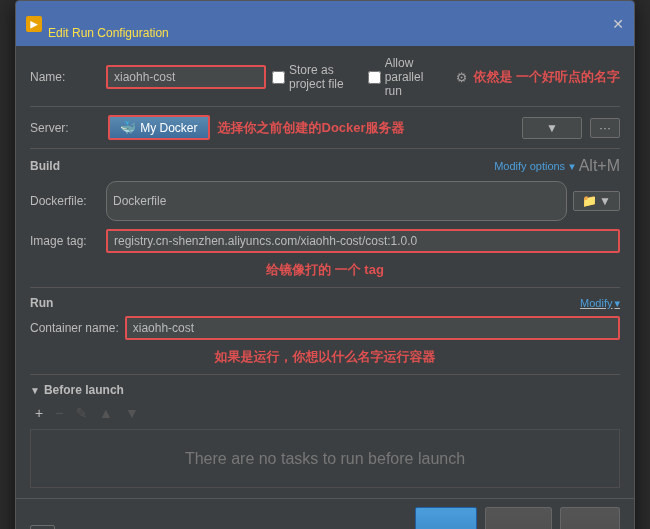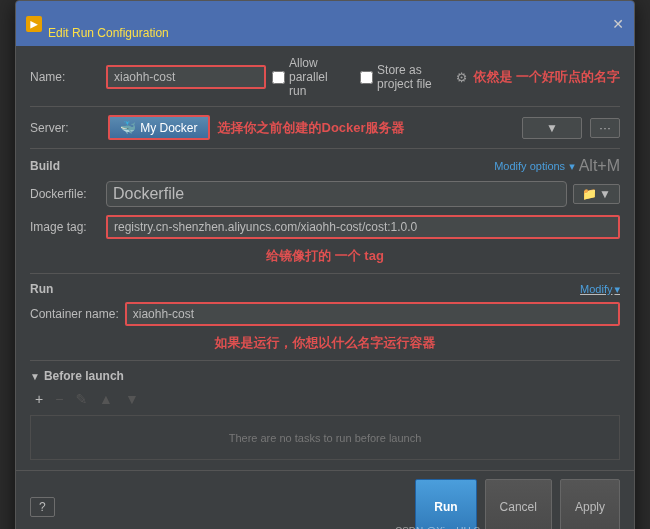--- a/index.html
+++ b/index.html
@@ -179,23 +179,23 @@
       display: flex;
       align-items: center;
       margin-bottom: 8px;
       gap: 6px;
     }
     .dockerfile-input {
       flex: 1;
       background: #45494a;
       border: 1px solid #6d6d6d;
       color: #bbb;
-      padding: 3px 6px;
-      font-size: 16px;
-      border-radius: 4px;
+      padding: 12px 6px;
+      font-size: 12px;
+      border-radius: 10px;
     }
     .file-btn {
       background: #45494a;
       border: 1px solid #6d6d6d;
       color: #bbb;
       padding: 2px 8px;
       font-size: 12px;
       border-radius: 2px;
       cursor: pointer;
       display: flex;
@@ -260,26 +260,26 @@
       color: #bbb;
       font-size: 14px;
       cursor: pointer;
       padding: 2px 5px;
       border-radius: 2px;
     }
     .toolbar-btn.disabled { color: #555; cursor: default; }
     .empty-tasks-area {
       background: #3c3f41;
       border: 1px solid #4d4d4d;
-      height: 45px;
+      height: 59px;
       display: flex;
       align-items: center;
       justify-content: center;
       color: #777;
-      font-size: 11px;
+      font-size: 16px;
     }
     .dialog-footer {
       display: flex;
       align-items: center;
       justify-content: space-between;
       padding: 8px 14px;
       border-top: 1px solid #555;
     }
     .help-btn {
       background: transparent;
@@ -352,25 +352,25 @@
   </div>
 
   <div class="dialog-body">
 
     <div class="row">
       <span class="label">Name:</span>
       <input class="input-field name-input" type="text" value="xiaohh-cost" style="">
       <div class="checkbox-row">
         <label class="checkbox-label">
           <input type="checkbox" style="">
-          <span>Allow parallel run</span>
+          <span>Store as project file</span>
         </label>
         <label class="checkbox-label">
           <input type="checkbox" style="">
-          <span>Store as project file</span>
+          <span>Allow parallel run</span>
         </label>
         <span class="gear-icon">⚙</span>
       </div>
       <span class="annotation-red">依然是 一个好听点的名字</span>
     </div>
 
     <hr class="section-divider">
 
     <div class="server-row">
       <span class="label">Server:</span>

